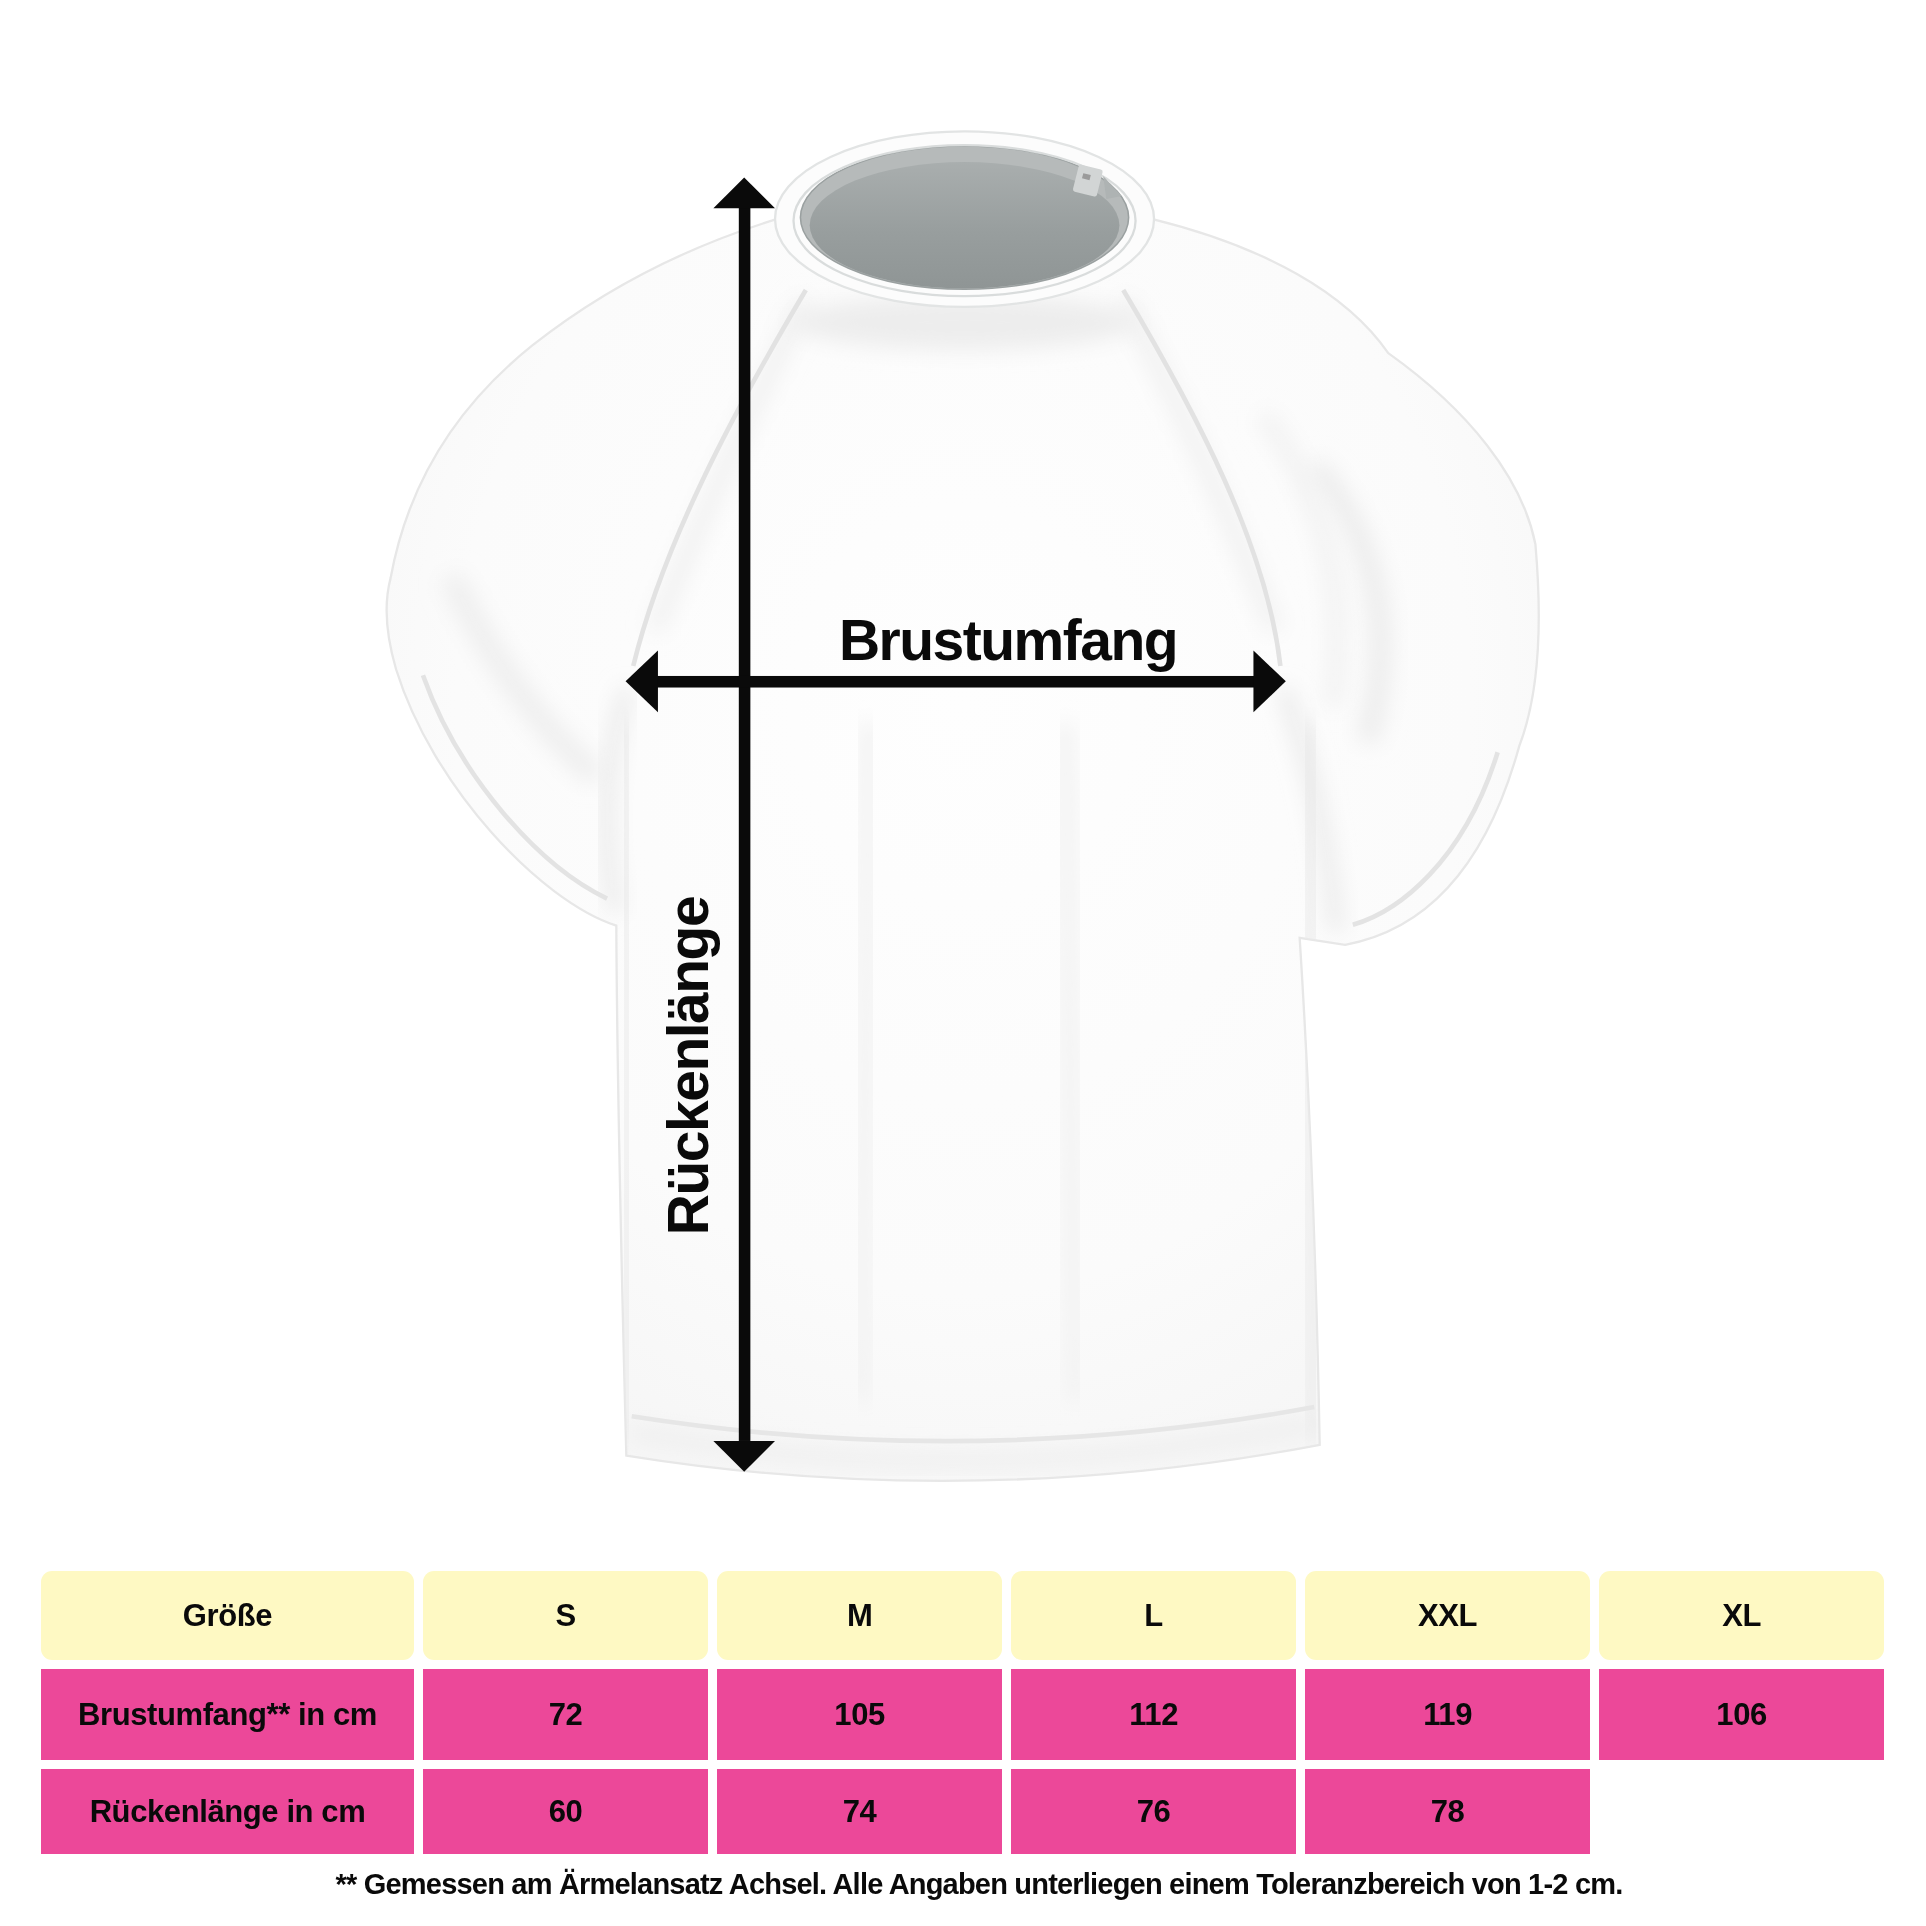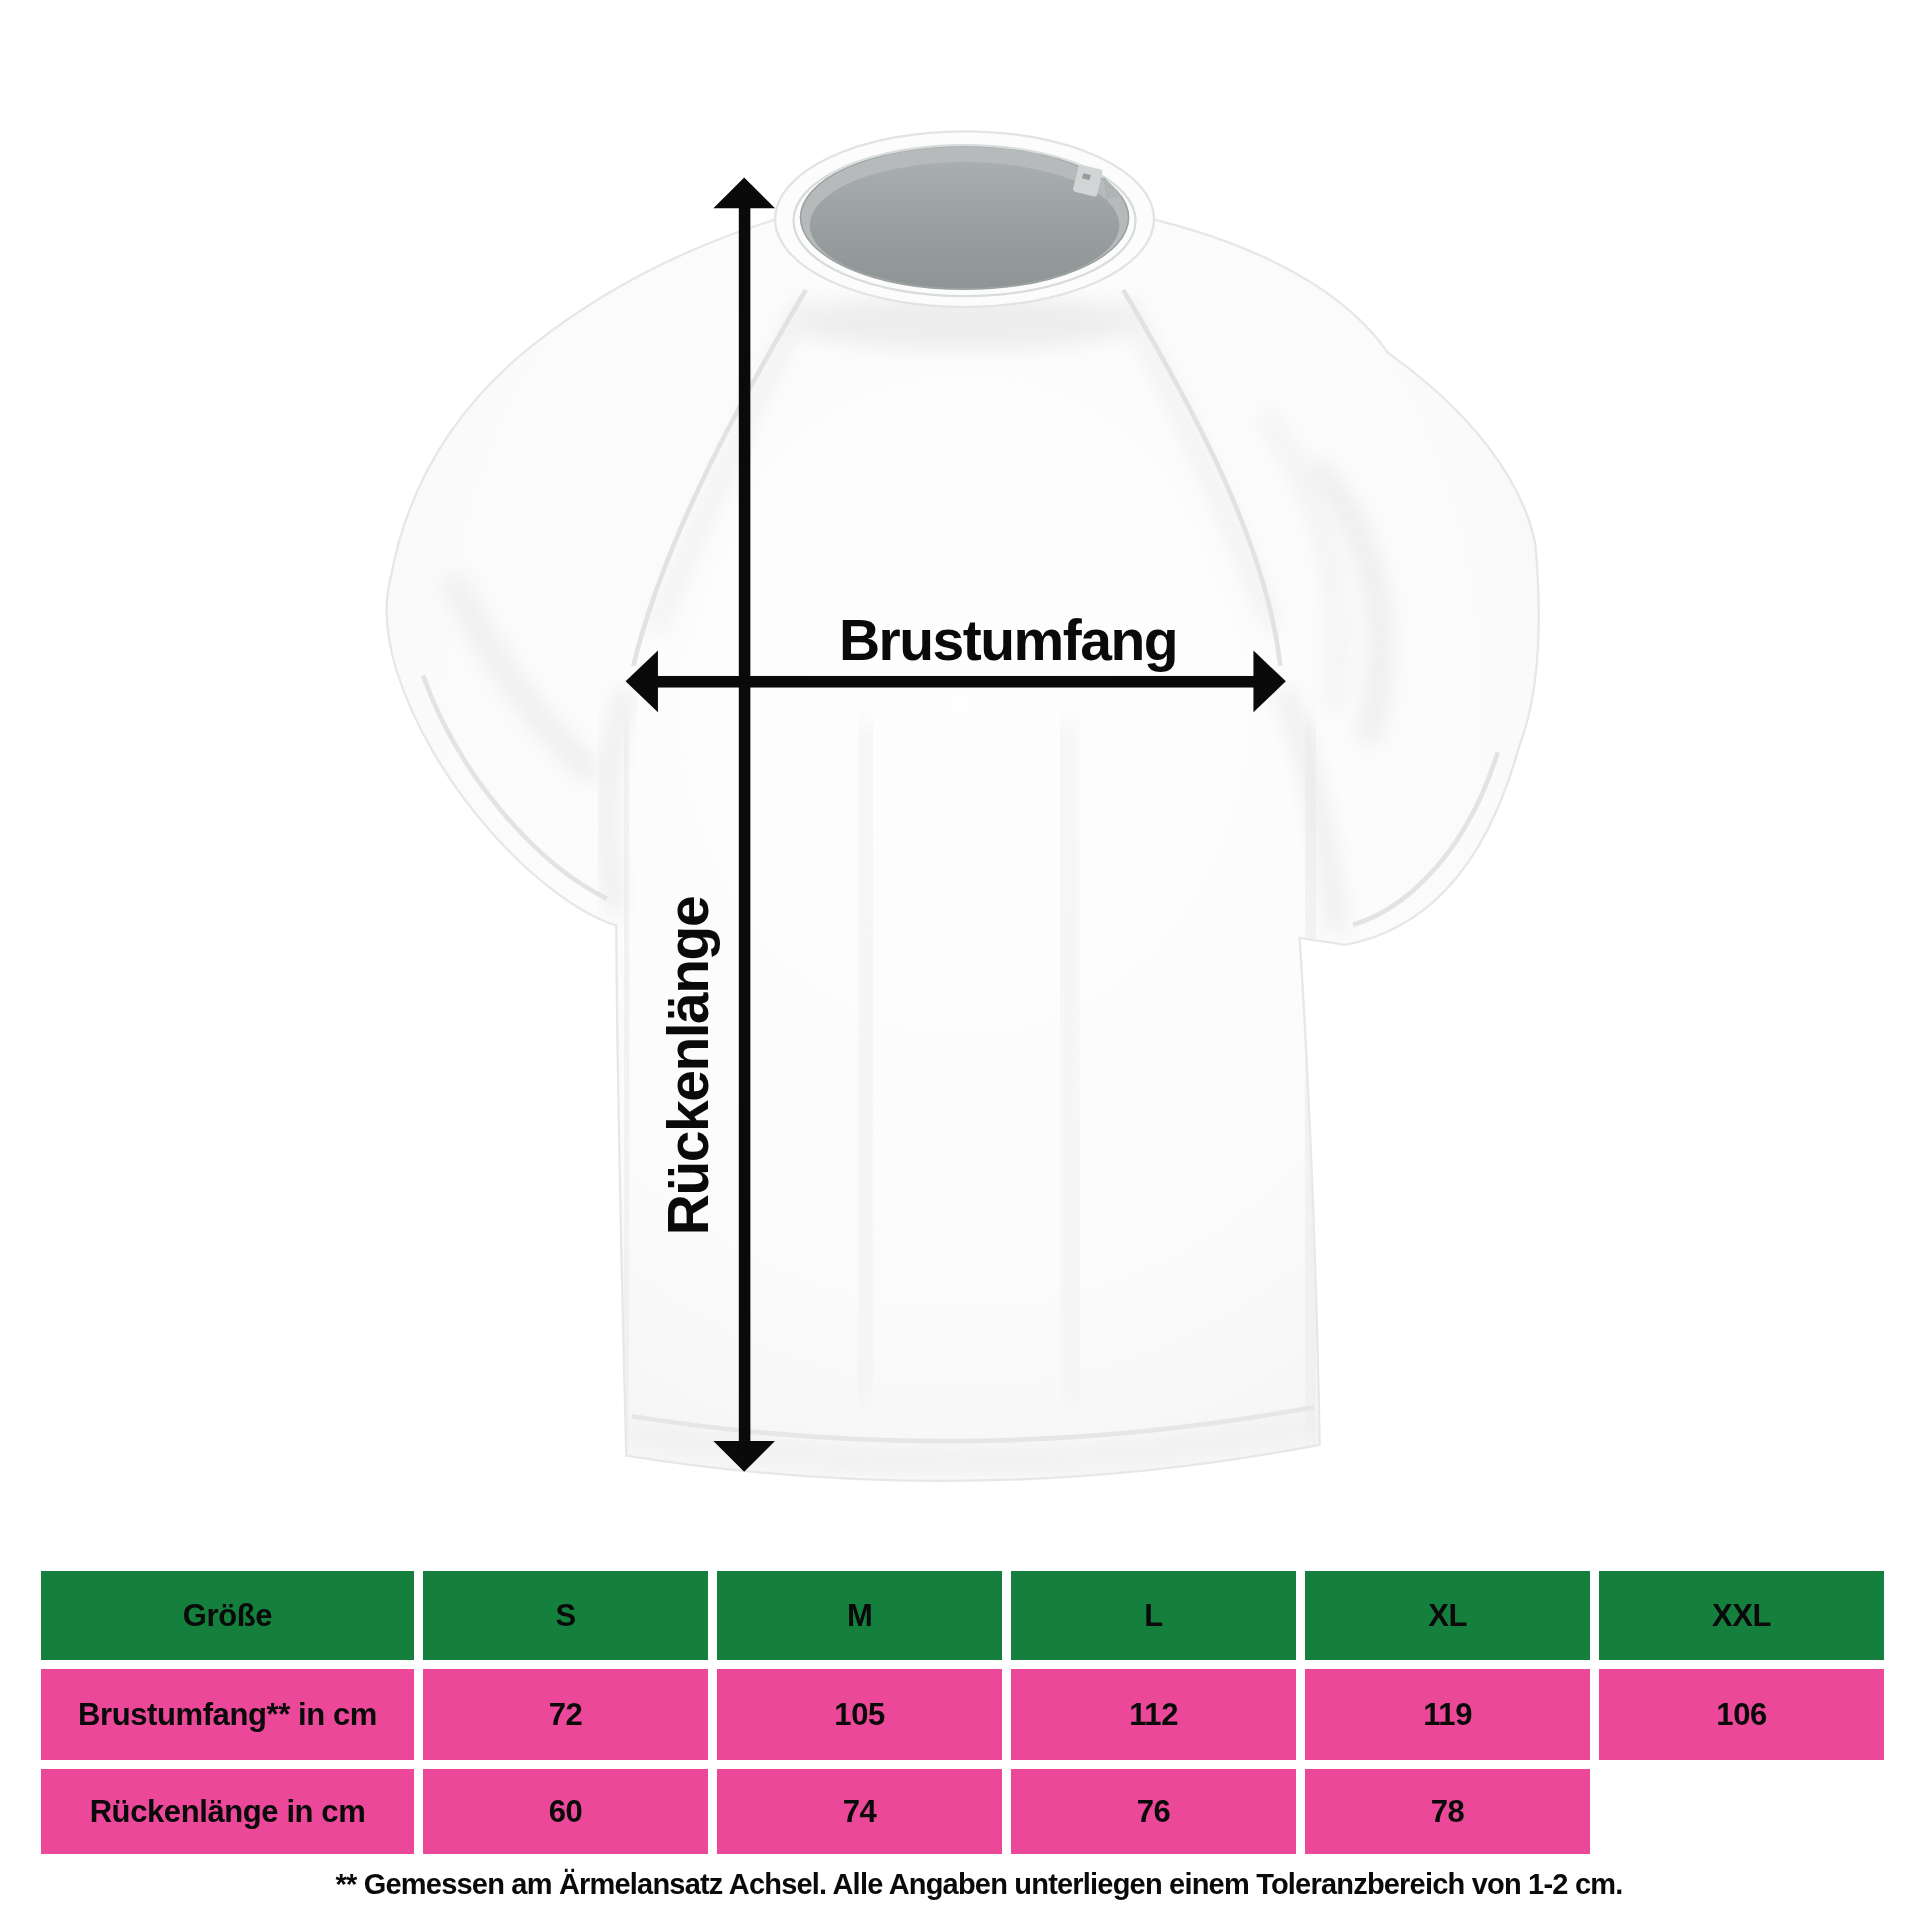--- a/index.html
+++ b/index.html
@@ -42,21 +42,21 @@
     grid-template-rows: 89px 91px 85px;
     gap: 9.2px;
   }
   .cell {
     display: flex; align-items: center; justify-content: center;
     font-weight: bold;
     font-size: 31px;
     letter-spacing: -0.4px;
     color: #0a0a0a;
   }
-  .hcell { background: #15803d; }
+  .hcell { background: #fef9c3; border-radius: 11px; }
   .dcell { background: #ec4899; }
 
   .footnote {
     position: absolute;
     left: 16px; top: 1823px; width: 1926px;
     text-align: center;
     font-weight: bold;
     font-size: 29px;
     letter-spacing: -0.8px;
     color: #0a0a0a;
@@ -159,22 +159,22 @@
 
   <div class="measure-label label-chest">Brustumfang</div>
   <div class="measure-label label-back">Rückenlänge</div>
 
   <div class="size-table">
 
     <div class="cell hcell">Größe</div>
     <div class="cell hcell">S</div>
     <div class="cell hcell">M</div>
     <div class="cell hcell">L</div>
+    <div class="cell hcell">XXL</div>
     <div class="cell hcell">XL</div>
-    <div class="cell hcell">XXL</div>
 
     <div class="cell dcell">Brustumfang** in cm</div>
     <div class="cell dcell">72</div>
     <div class="cell dcell">105</div>
     <div class="cell dcell">112</div>
     <div class="cell dcell">119</div>
     <div class="cell dcell">106</div>
 
     <div class="cell dcell">Rückenlänge in cm</div>
     <div class="cell dcell">60</div>

